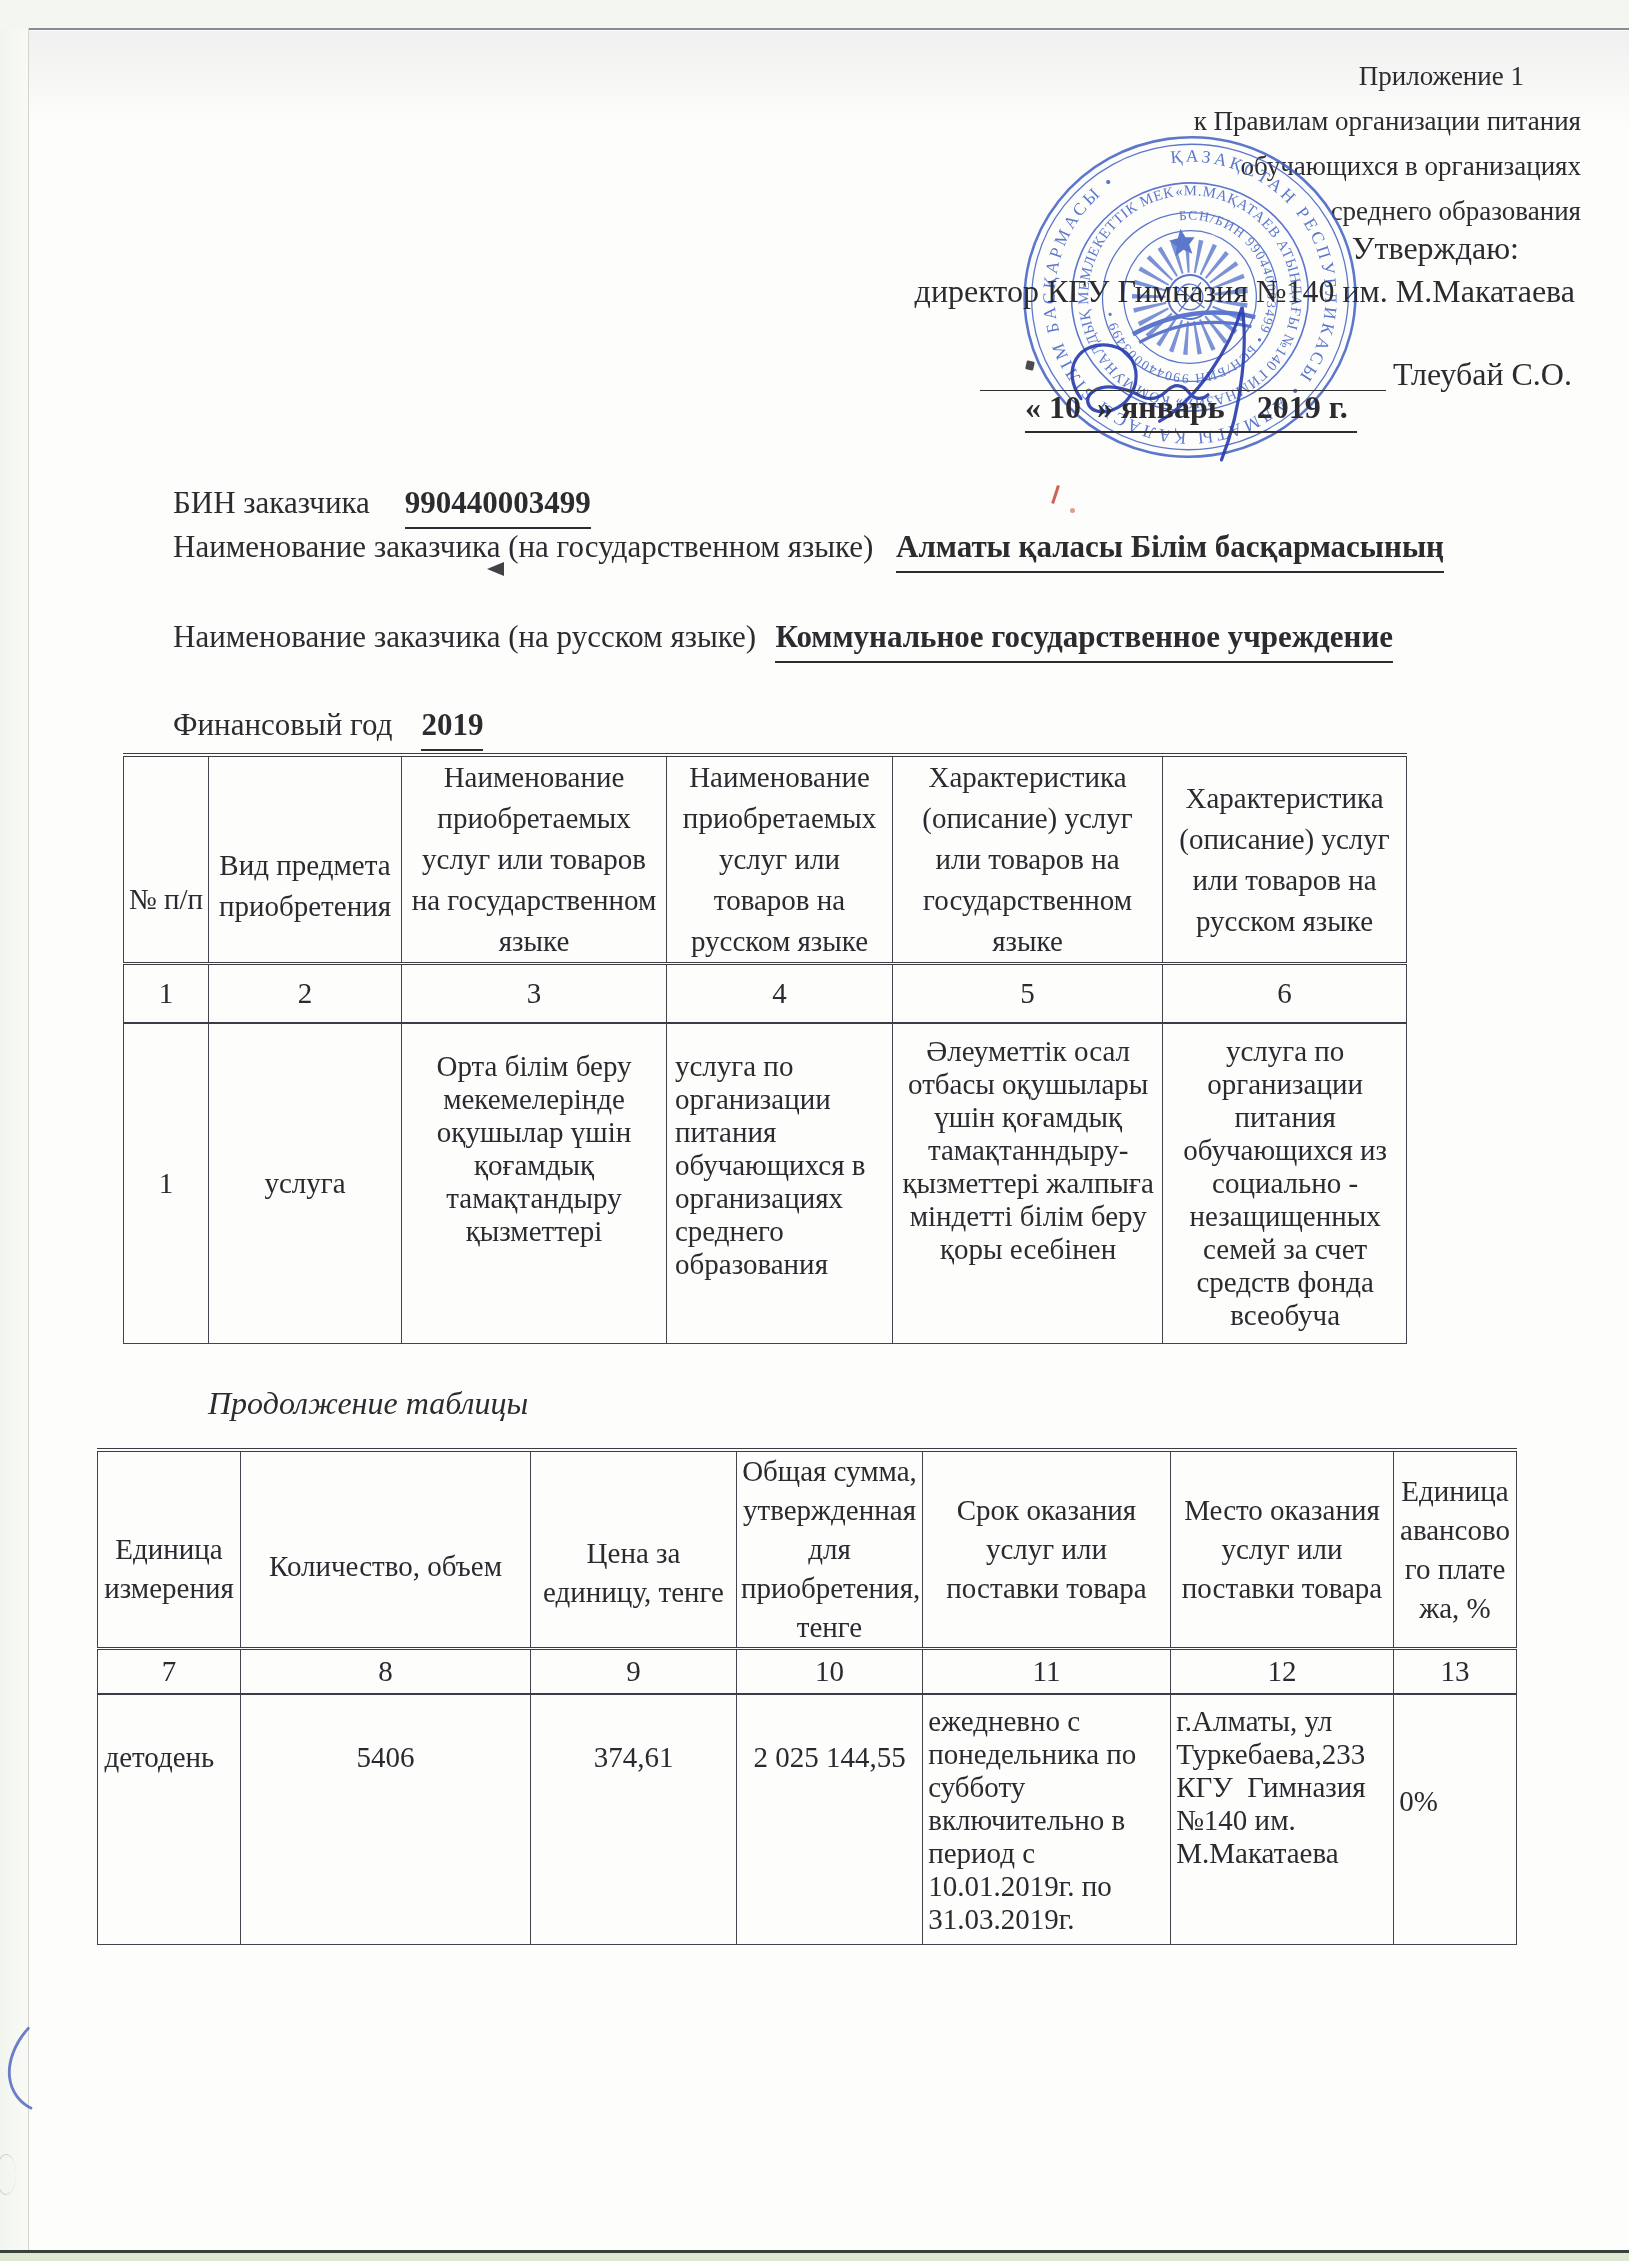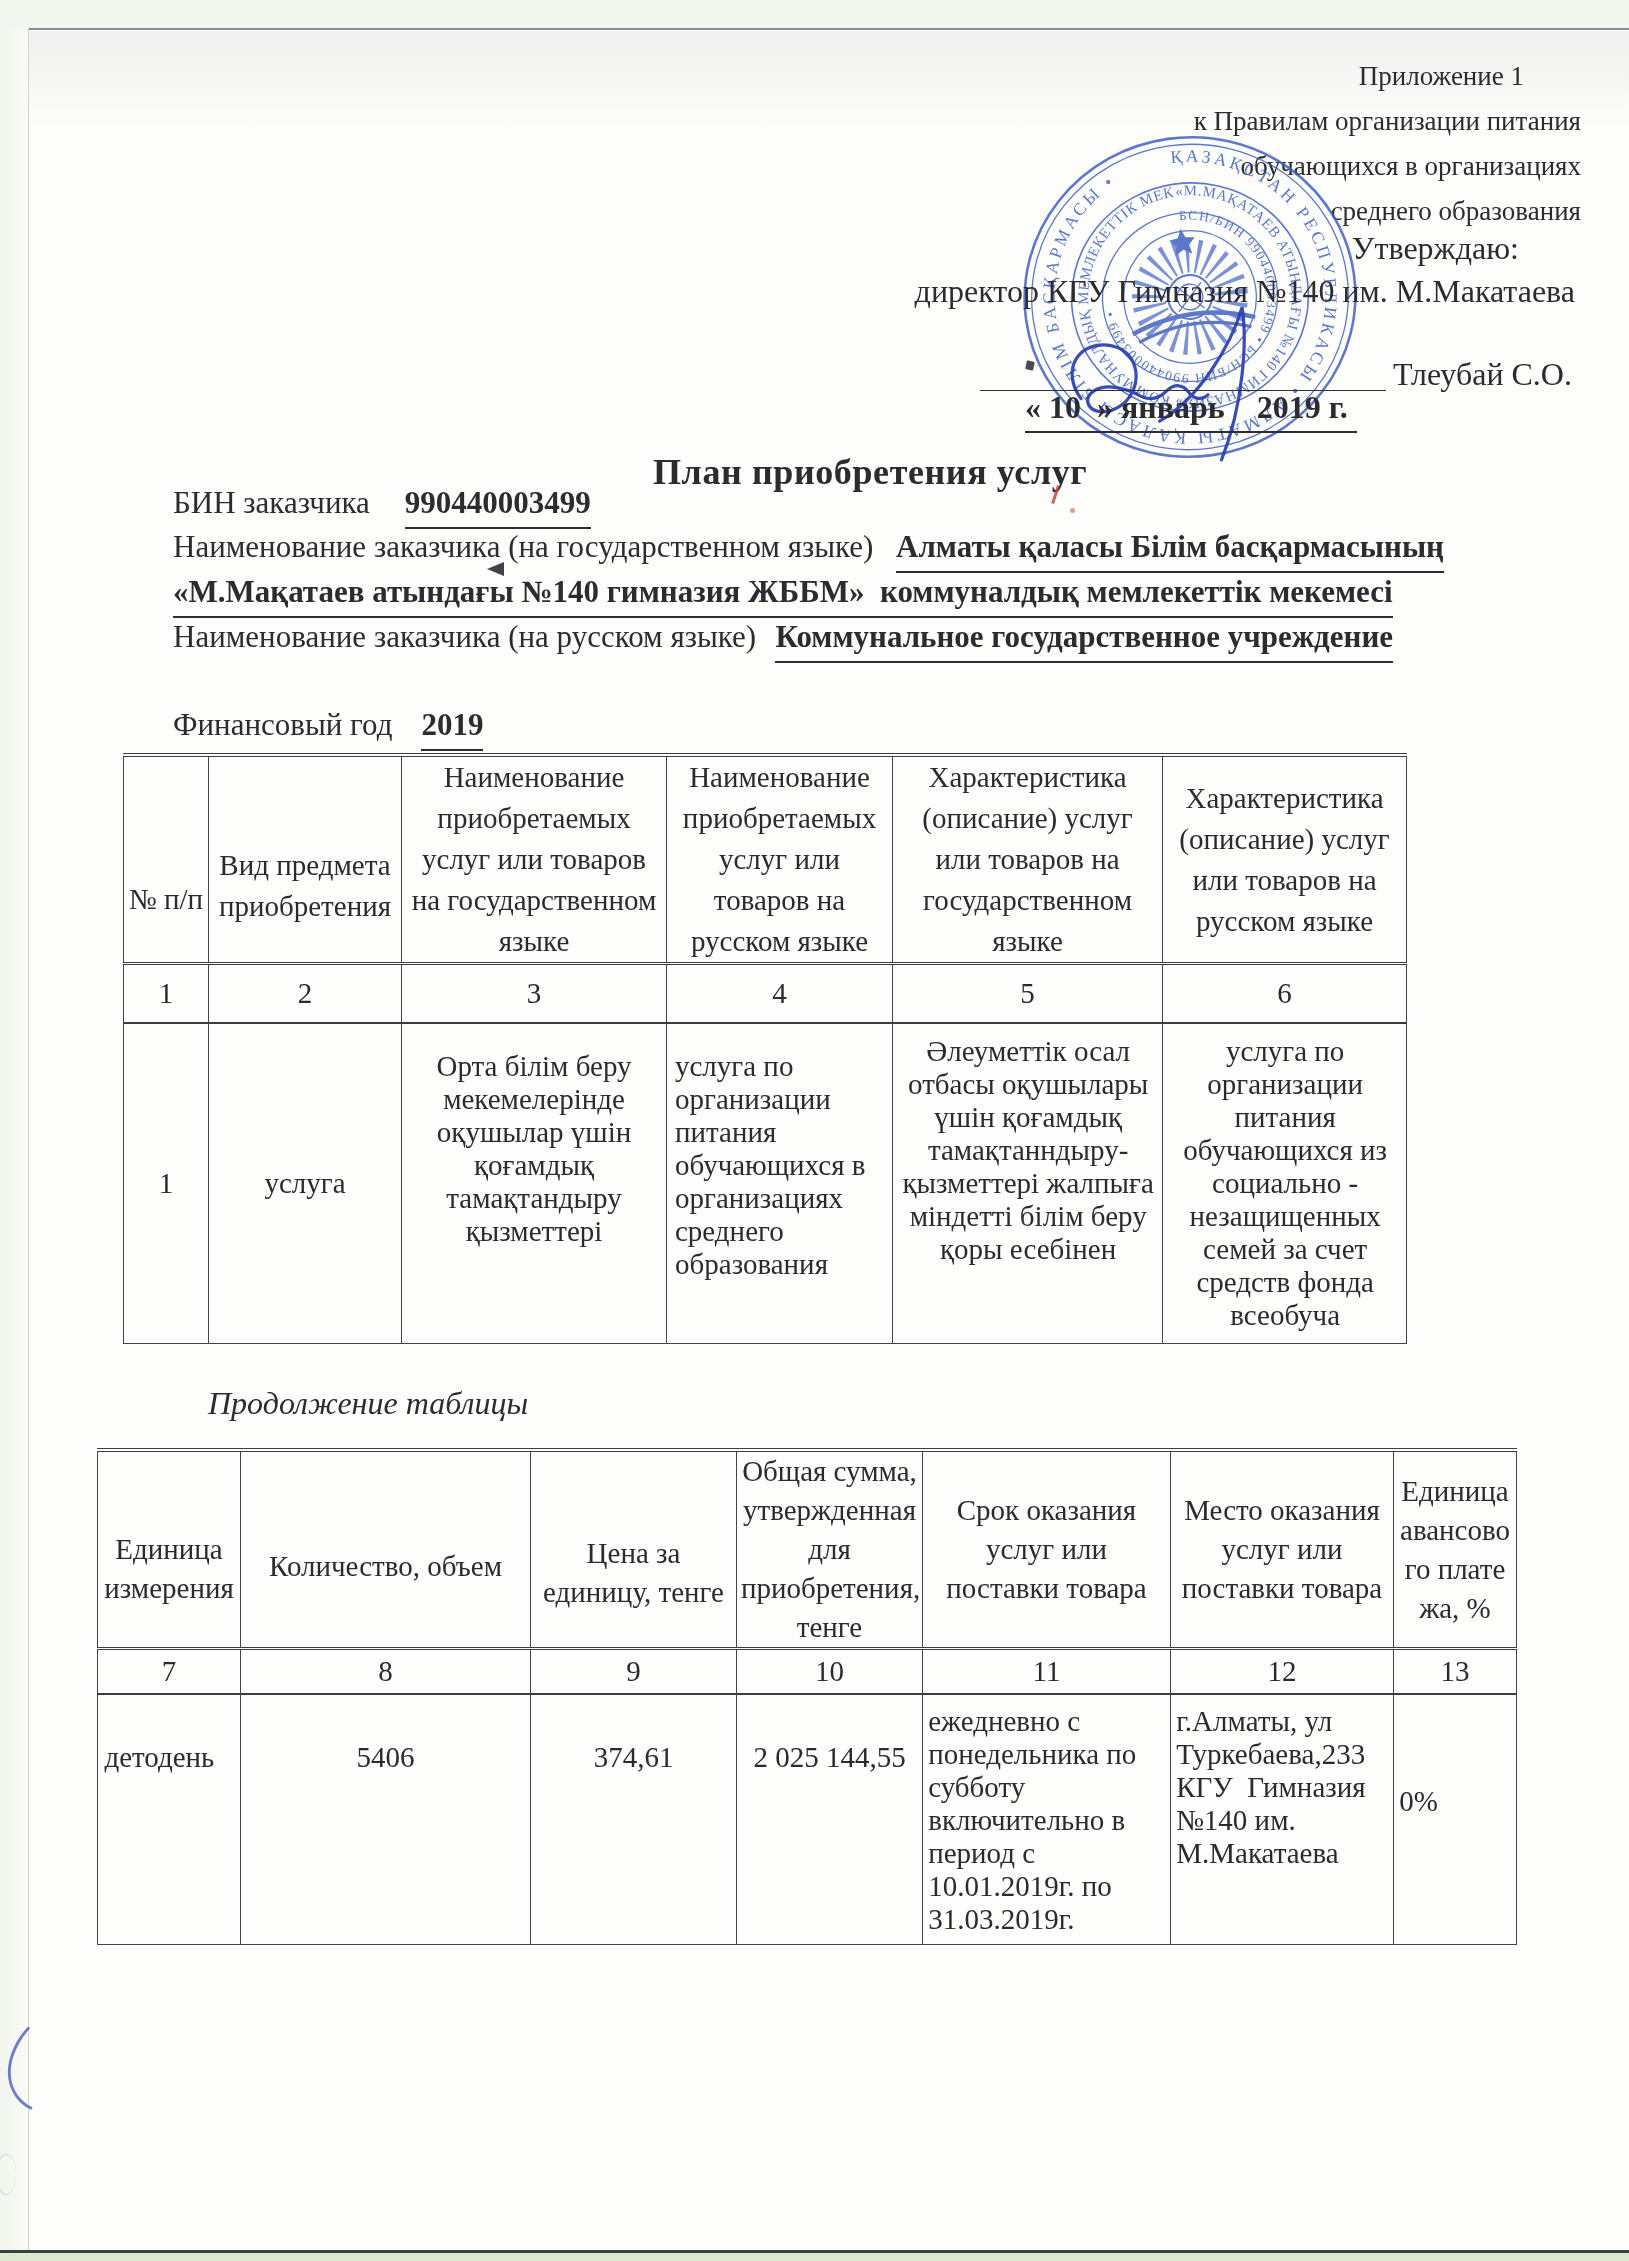--- a/index.html
+++ b/index.html
@@ -116,25 +116,23 @@
       <path d="M 88,150 C 55,105 85,58 136,68 C 186,78 186,150 136,168 C 104,179 86,152 108,138 C 126,127 152,133 173,142"></path>
       <path d="M 173,142 c 18,12 34,10 48,-4 c 12,-12 26,-10 34,2 c 8,12 22,12 30,4"></path>
       <path d="M 210,185 C 270,150 320,70 338,8 C 346,60 340,160 306,245"></path>
     </g>
   </svg>
 
   <div class="sig-line"></div>
   <div class="signer">Тлеубай С.О.</div>
   <div class="date-line">« 10  » январь    2019 г.</div>
 
-  <div class="doc-title">План приобретения услуг</div>
 
   <div class="fline" style="top:485px"><span>БИН заказчика</span><span class="uv gap55">990440003499</span></div>
   <div class="fline" style="top:529px"><span>Наименование заказчика (на государственном языке)</span><span class="uv gap35">Алматы қаласы Білім басқармасының</span></div>
-  <div class="fline" style="top:574px"><span class="uv">«М.Мақатаев атындағы №140 гимназия ЖББМ»  коммуналдық мемлекеттік мекемесі</span></div>
   <div class="fline" style="top:619px"><span>Наименование заказчика (на русском языке)</span><span class="uv gap30">Коммунальное государственное учреждение</span></div>
   <div class="fline" style="top:707px"><span>Финансовый год</span><span class="uv gap45">2019</span></div>
 
   <table class="doc-table t1">
     <colgroup>
       <col style="width:85px">
         <col style="width:193px">
         <col style="width:265px">
       <col style="width:226px">
         <col style="width:270px">

